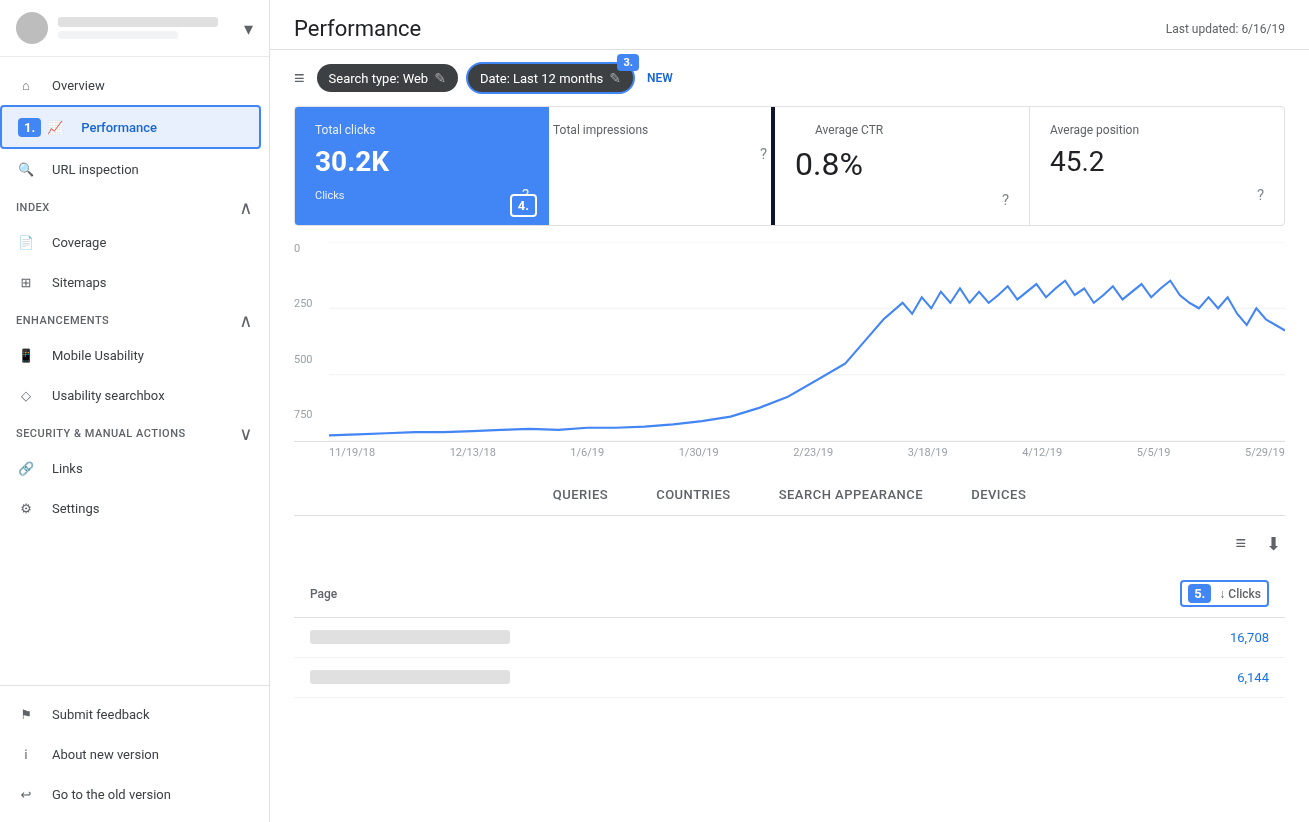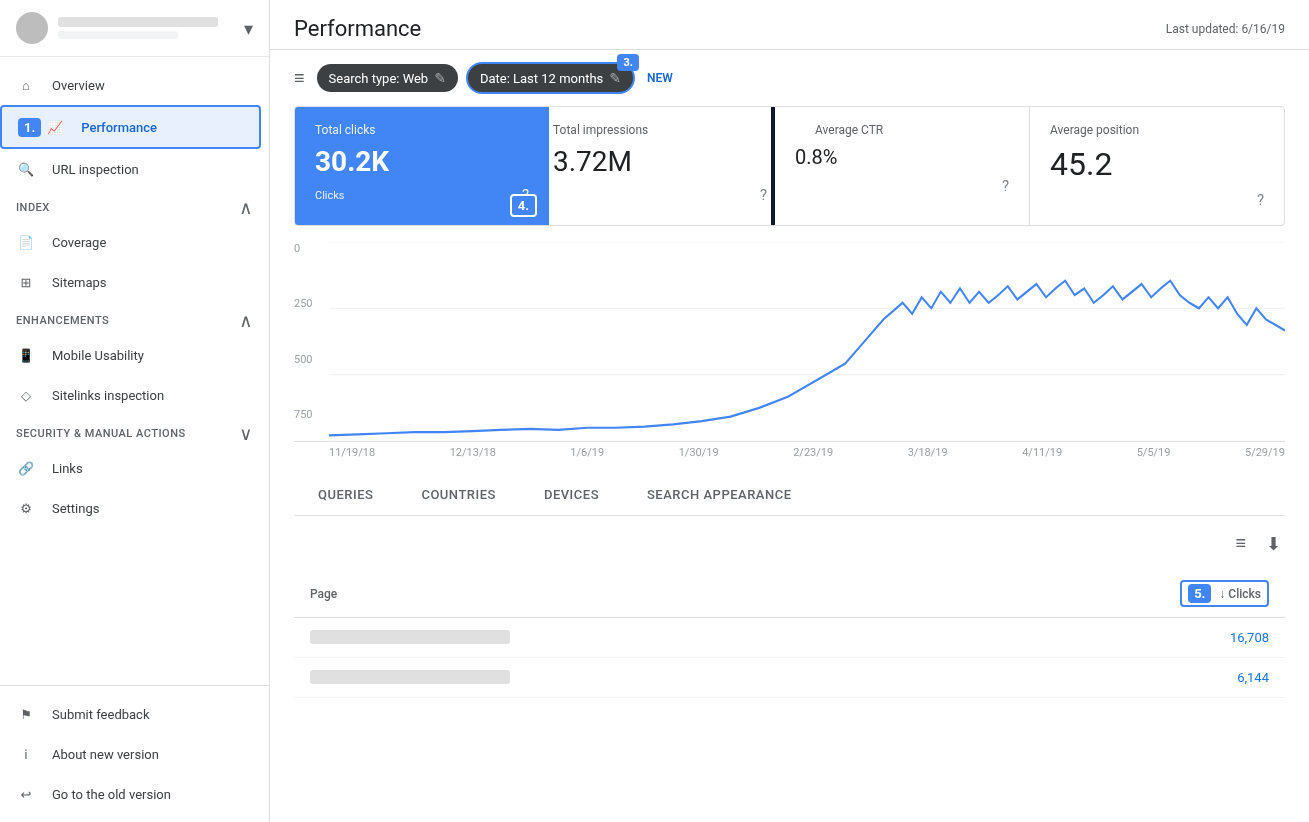--- a/index.html
+++ b/index.html
@@ -186,20 +186,21 @@
     }
 
     
     .tabs-section {
       padding: 0 24px;
       margin-top: 16px;
     }
     .tabs-bar {
       display: flex;
       border-bottom: 1px solid #e0e0e0;
+      justify-content: center;
     }
     .tab-item {
       padding: 12px 24px;
       font-size: 13px;
       font-weight: 500;
       color: #5f6368;
       cursor: pointer;
       letter-spacing: 0.5px;
       text-transform: uppercase;
       border-bottom: 2px solid transparent;
@@ -319,21 +320,21 @@
     <div class="nav-section-label">
       <span>Enhancements</span>
       <span class="chevron">∧</span>
     </div>
     <div class="nav-item">
       <span class="nav-icon">📱</span>
       <span>Mobile Usability</span>
     </div>
     <div class="nav-item">
       <span class="nav-icon">◇</span>
-      <span>Sitelinks inspection</span>
+      <span>Usability searchbox</span>
     </div>
 
     <div class="nav-section-label">
       <span>Security &amp; Manual Actions</span>
       <span class="chevron">∨</span>
     </div>
 
     <div class="nav-item">
       <span class="nav-icon">🔗</span>
       <span>Links</span>
@@ -390,37 +391,36 @@
         <div style="display:flex;align-items:center;justify-content:space-between;margin-top:8px;">
           <span style="font-size:11px;color:#e8f0fe;">Clicks</span>
           <span style="color:#e8f0fe;font-size:15px;">?</span>
         </div>
 
         <span class="badge-num" style="position:absolute;bottom:8px;right:8px;background:#4285f4;border:2px solid #fff;">4.</span>
       </div>
 
       <div style="flex:1; padding:16px 4px; border-right:4px solid #0f172a; cursor:pointer;">
         <div style="font-size:12px;color:#5f6368;margin-bottom:8px;">Total impressions</div>
-        <div style="font-size:28px;font-weight:400;color:#202124;">3.72M</div>
         <div style="display:flex;align-items:center;justify-content:flex-end;margin-top:8px;">
           <span style="color:#80868b;font-size:15px;">?</span>
         </div>
       </div>
 
       <div style="flex:1; padding:16px 20px; border-right:1px solid #e0e0e0; cursor:pointer;">
         <div style="font-size:12px;color:#5f6368;margin-bottom:8px;margin-left:20px;">Average CTR</div>
-        <div style="font-size:20px;font-weight:400;color:#202124;">0.8%</div>
+        <div style="font-size:32px;font-weight:400;color:#202124;">0.8%</div>
         <div style="display:flex;align-items:center;justify-content:flex-end;margin-top:8px;">
           <span style="color:#80868b;font-size:15px;">?</span>
         </div>
       </div>
 
       <div style="flex:1; padding:16px 20px; cursor:pointer;">
         <div style="font-size:12px;color:#5f6368;margin-bottom:8px;">Average position</div>
-        <div style="font-size:32px;font-weight:400;color:#202124;">45.2</div>
+        <div style="font-size:28px;font-weight:400;color:#202124;">45.2</div>
         <div style="display:flex;align-items:center;justify-content:flex-end;margin-top:8px;">
           <span style="color:#80868b;font-size:15px;">?</span>
         </div>
       </div>
     </div>
   </div>
 
   <div class="chart-area">
     <div class="chart-container">
 
@@ -504,39 +504,39 @@
       </svg>
     </div>
 
     <div class="chart-x-labels">
       <span>11/19/18</span>
       <span>12/13/18</span>
       <span>1/6/19</span>
       <span>1/30/19</span>
       <span>2/23/19</span>
       <span>3/18/19</span>
-      <span>4/11/19</span>
+      <span>4/12/19</span>
       <span>5/5/19</span>
       <span>5/29/19</span>
     </div>
   </div>
 
   <div class="tabs-section">
     <div class="tabs-bar">
       <div class="tab-item">
         <span>QUERIES</span>
       </div>
       <div class="tab-item">
         <span>COUNTRIES</span>
       </div>
       <div class="tab-item">
+        <span>SEARCH APPEARANCE</span>
+      </div>
+      <div class="tab-item">
         <span>DEVICES</span>
-      </div>
-      <div class="tab-item">
-        <span>SEARCH APPEARANCE</span>
       </div>
     </div>
 
     <div class="table-toolbar">
       <span class="toolbar-icon">≡</span>
       <span class="toolbar-icon">⬇</span>
     </div>
 
     <table class="data-table">
       <thead>

